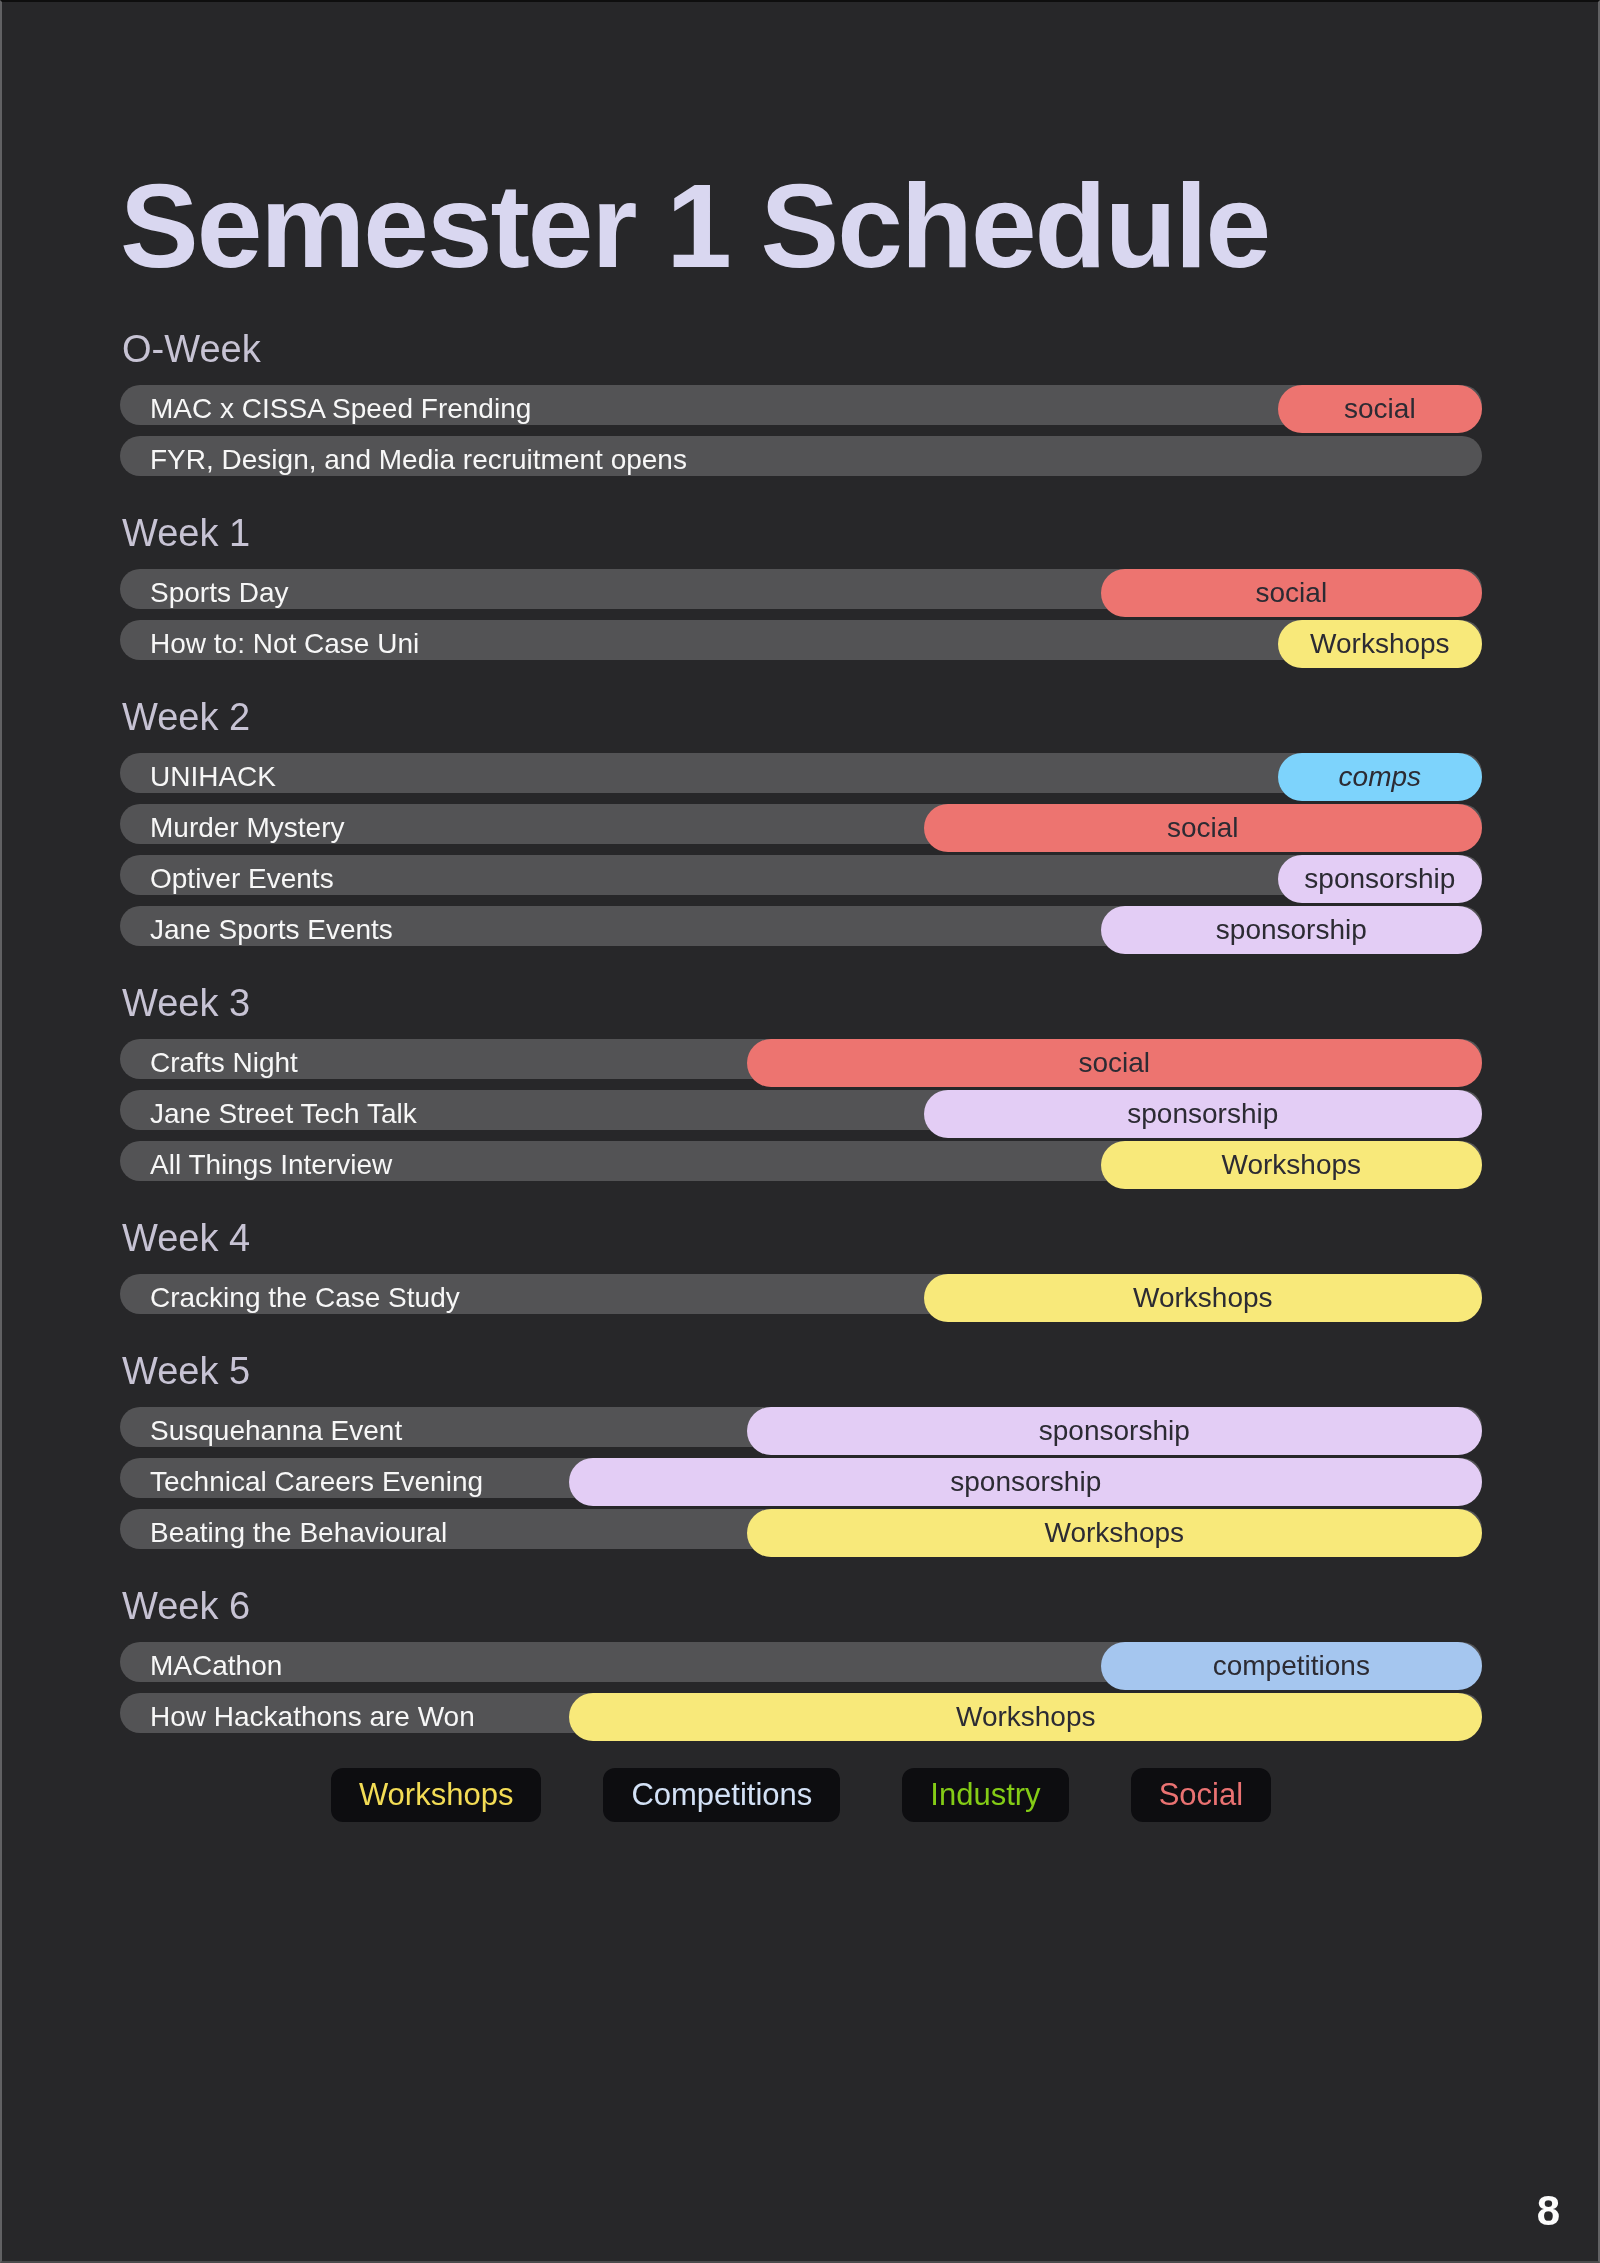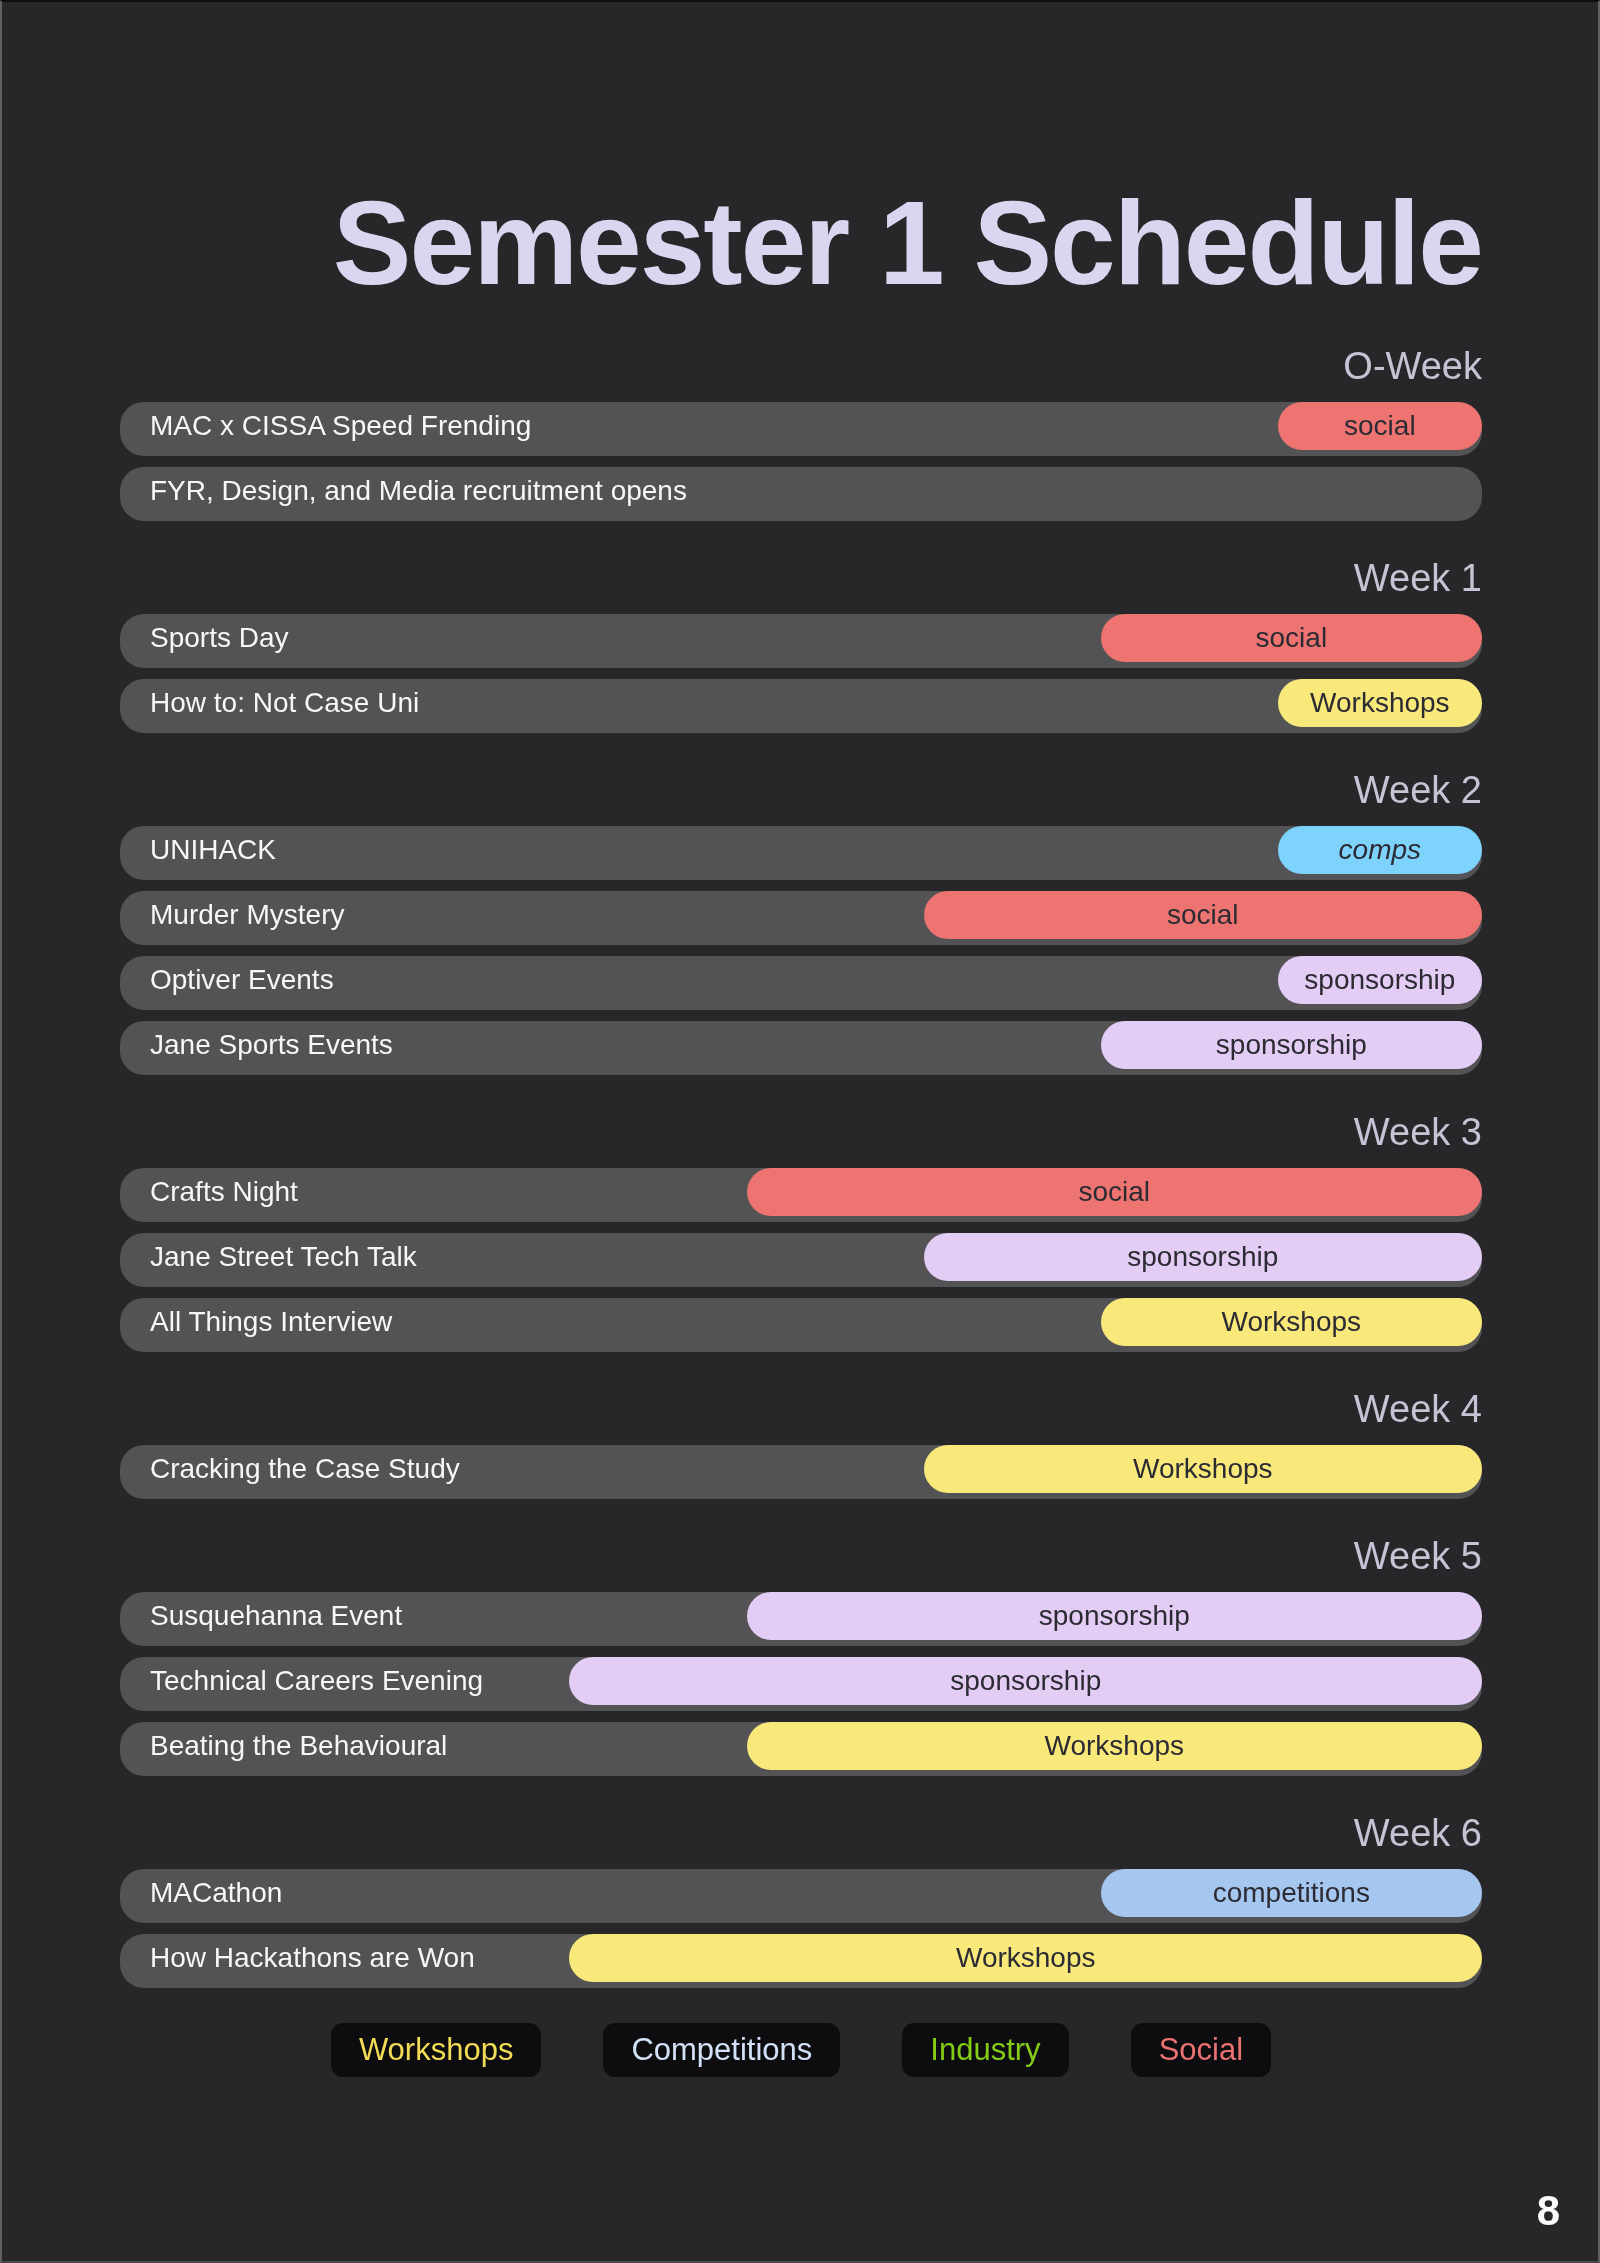--- a/index.html
+++ b/index.html
@@ -8,36 +8,36 @@
     width:1600px;height:2263px;
     background:#272729;
     box-sizing:border-box;
     border-left:2px solid #616163;
     border-right:2px solid #616163;
     border-top:2px solid #0e0e0e;
     border-bottom:2px solid #4a4a4c;
     font-family:"Liberation Sans",sans-serif;
     overflow:hidden;
   }
-  .content{position:absolute;left:118px;top:17px;width:1362px;text-align:right;}
+  .content{position:absolute;left:118px;top:0;width:1362px;}
   .title{
     margin:165px 0 42px 0;
     font-size:118px;line-height:1;
     font-weight:700;letter-spacing:-2px;
     color:#d9d7f0;
   }
   .section{margin-bottom:35px;}
   .section-heading{
     font-size:38px;line-height:44px;
     color:#c7c3d4;font-weight:400;
     margin:0 0 14px 2px;
   }
   .event-row{
     position:relative;
-    height:54px;border-radius:24px;
+    height:40px;border-radius:24px;
     background:#535355;
     margin-bottom:11px;
   }
   .event-label{
     position:absolute;left:30px;top:0;height:48px;
     display:flex;align-items:center;
     font-size:28px;color:#f7f7f7;
     white-space:nowrap;z-index:2;
   }
   .event-badge{

